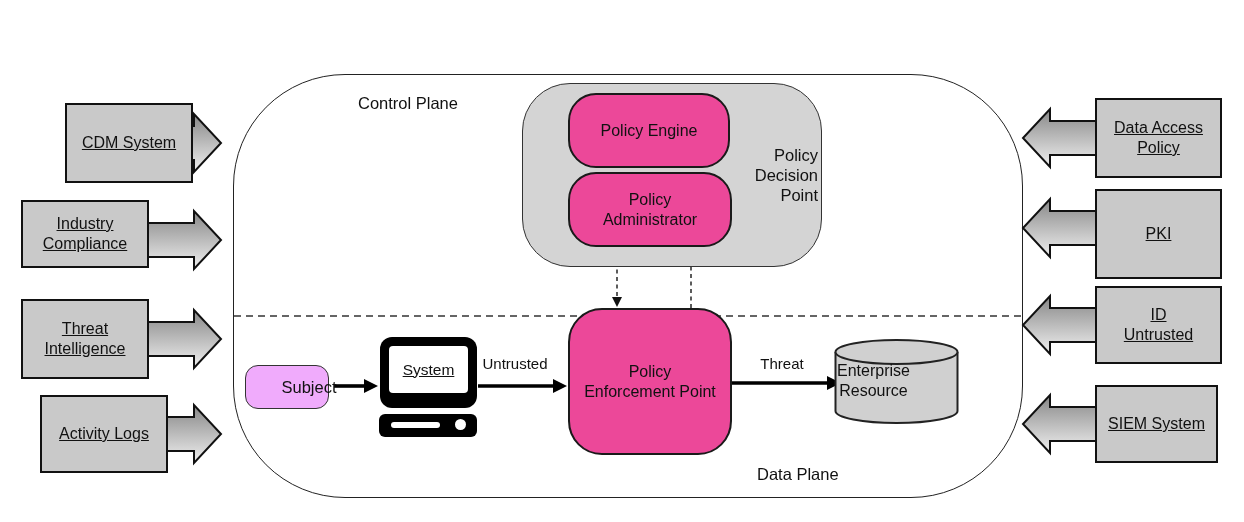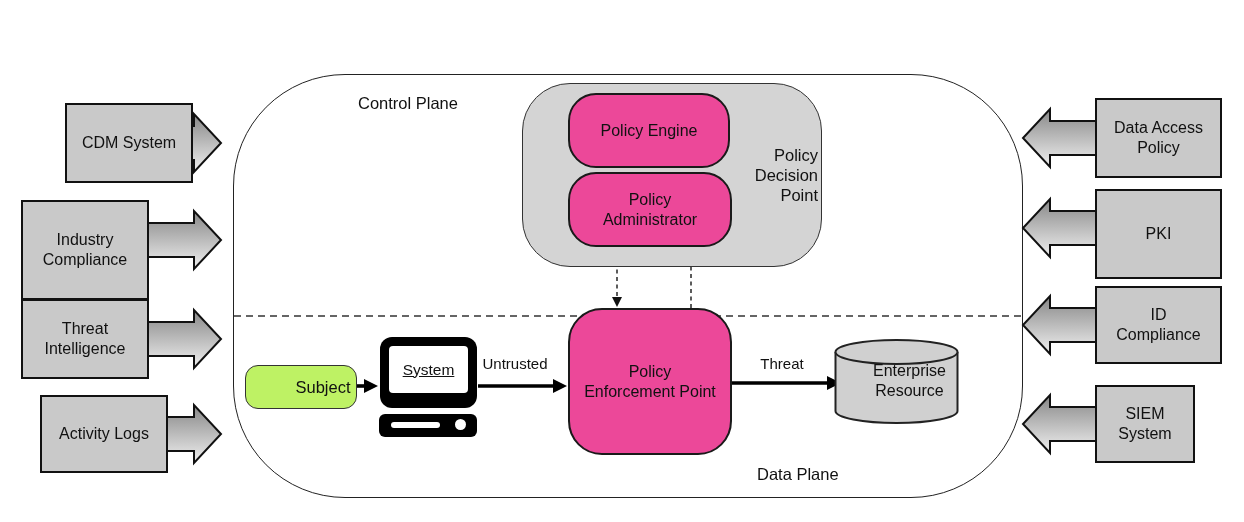--- a/index.html
+++ b/index.html
@@ -4,38 +4,38 @@
 <style>
   html,body{margin:0;padding:0;background:#ffffff;}
   .stage{
     position:relative;width:1244px;height:522px;background:#ffffff;overflow:hidden;
     font-family:"Liberation Sans","DejaVu Sans",sans-serif;color:#111;
   }
   .lbl{position:absolute;color:#111;font-size:16px;line-height:1.22;white-space:pre-line;text-align:center;}
   .input-box{
     position:absolute;width:128px;box-sizing:border-box;background:#c9c9c9;
     border:2.5px solid #111;display:flex;align-items:center;justify-content:center;
-    font-size:16px;line-height:1.25;text-align:center;white-space:pre-line;
+    font-size:16px;line-height:1.25;text-align:center;white-space:pre-line;text-decoration:underline;
   }
   .container-big{
     position:absolute;left:233px;top:74px;width:790px;height:424px;box-sizing:border-box;
     background:#ffffff;border:1.5px solid #222;border-radius:112px;
   }
   .pdp-group{
     position:absolute;left:522px;top:83px;width:300px;height:184px;box-sizing:border-box;
     background:#d4d4d4;border:1.5px solid #333;border-radius:48px;
   }
   .node{
     position:absolute;box-sizing:border-box;background:#ec4899;border:2px solid #1a1a1a;
     display:flex;align-items:center;justify-content:center;font-size:16px;line-height:1.25;
     text-align:center;white-space:pre-line;
   }
   .subject-box{
-    position:absolute;left:245px;top:365px;width:112px;height:44px;box-sizing:border-box;
-    background:#bef264;border:1.5px solid #333;border-radius:13px;
+    position:absolute;left:245px;top:365px;width:84px;height:44px;box-sizing:border-box;
+    background:#f0abfc;border:1.5px solid #333;border-radius:13px;
     display:flex;align-items:center;justify-content:center;font-size:16.5px;padding-left:44px;
   }
   .svg-layer{position:absolute;left:0;top:0;width:1244px;height:522px;}
   .monitor-body{position:absolute;left:380px;top:337px;width:97px;height:71px;background:#000;border-radius:12px;}
   .monitor-screen{
     position:absolute;left:389px;top:346px;width:79px;height:47px;background:#fff;border-radius:4px;
     display:flex;align-items:center;justify-content:center;font-size:15.5px;color:#111;text-decoration:underline;
   }
   .monitor-base{position:absolute;left:379px;top:414px;width:98px;height:23px;background:#000;border-radius:6px;}
   .monitor-slot{position:absolute;left:391px;top:422px;width:49px;height:6px;background:#fff;border-radius:3px;}
@@ -81,32 +81,32 @@
     <line x1="478" y1="386" x2="553" y2="386" stroke="#000" stroke-width="3.6"></line>
     <polygon points="567,386 553,379 553,393" fill="#000"></polygon>
     <line x1="732" y1="383" x2="827" y2="383" stroke="#000" stroke-width="3.6"></line>
     <polygon points="841,383 827,376 827,390" fill="#000"></polygon>
 
     <path d="M 835.5 352 L 835.5 411 A 61 12 0 0 0 957.5 411 L 957.5 352" fill="#d0d0d0" stroke="#222" stroke-width="2"></path>
     <ellipse cx="896.5" cy="352" rx="61" ry="12" fill="#d0d0d0" stroke="#222" stroke-width="2"></ellipse>
   </svg>
 
   <div class="input-box" style="left:21px;top:103px;height:80px;margin-left:44px;"><span>CDM System</span></div>
-  <div class="input-box" style="left:21px;top:200px;height:100px;"><span>Industry
+  <div class="input-box" style="left:21px;top:200px;height:68px;"><span>Industry
 Compliance</span></div>
   <div class="input-box" style="left:21px;top:299px;height:80px;"><span>Threat
 Intelligence</span></div>
   <div class="input-box" style="left:21px;top:395px;height:78px;margin-left:19px;"><span>Activity Logs</span></div>
 
   <div class="input-box" style="left:1095px;top:98px;height:80px;width:127px;"><span>Data Access
 Policy</span></div>
   <div class="input-box" style="left:1095px;top:189px;height:90px;width:127px;"><span>PKI</span></div>
   <div class="input-box" style="left:1095px;top:286px;height:78px;width:127px;"><span>ID
-Compliance</span></div>
-  <div class="input-box" style="left:1095px;top:385px;height:78px;width:100px;"><span>SIEM System</span></div>
+Untrusted</span></div>
+  <div class="input-box" style="left:1095px;top:385px;height:78px;width:123px;"><span>SIEM System</span></div>
 
   <div class="lbl plane-label" style="left:358px;top:93px;">Control Plane</div>
   <div class="lbl plane-label" style="left:757px;top:464px;">Data Plane</div>
 
   <div class="pdp-group"></div>
   <div class="node" style="left:568px;top:93px;width:162px;height:75px;border-radius:28px;"><span>Policy Engine</span></div>
   <div class="node" style="left:568px;top:172px;width:164px;height:75px;border-radius:28px;"><span>Policy
 Administrator</span></div>
   <div class="pdp-label">Policy
 Decision
@@ -123,16 +123,16 @@
   <div class="monitor-screen">
       <span>System</span>
     </div>
   <div class="monitor-base"></div>
   <div class="monitor-slot"></div>
   <div class="monitor-dot"></div>
 
   <div class="lbl small-label" style="left:467px;top:355px;width:96px;">Untrusted</div>
   <div class="lbl small-label" style="left:734px;top:355px;width:96px;">Threat</div>
 
-  <div class="lbl" style="left:856px;top:361px;width:107px;">Enterprise
+  <div class="lbl" style="left:820px;top:361px;width:107px;">Enterprise
 Resource</div>
 
 </div>
 
 </body></html>

